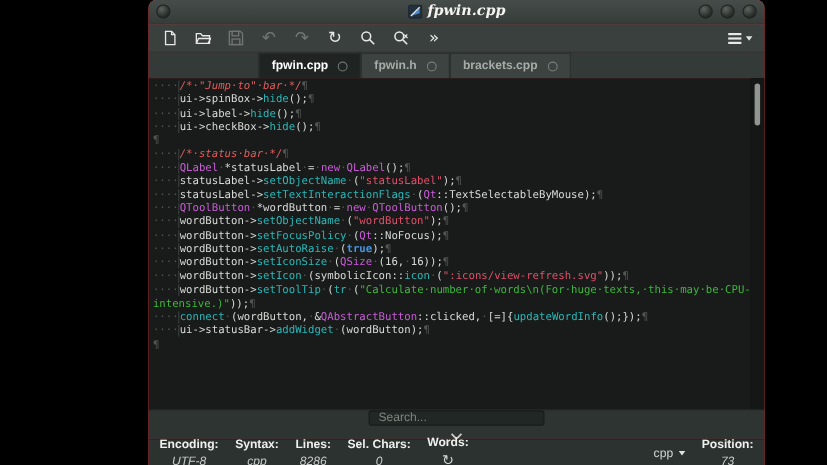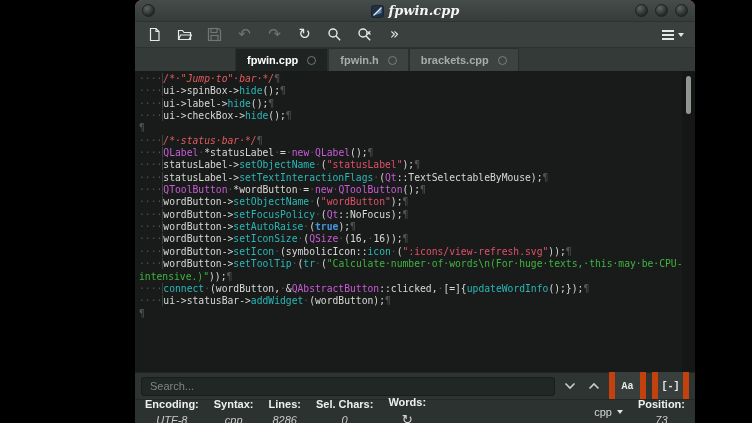--- a/index.html
+++ b/index.html
@@ -52,21 +52,21 @@
   .tk-fn{color:#2ab7b7;}
   .tk-kw{color:#c85cd6;font-weight:normal;}
   .tk-st{color:#e0506a;}
   .tk-gr{color:#3fb53f;}
   .tk-bl{color:#4596e3;font-weight:bold;}
   .scroll-track{position:absolute;top:0;right:0;width:13px;bottom:0;background:#141715;}
   .scroll-thumb{position:absolute;top:5px;right:4px;width:5px;height:38px;background:#90958f;border-radius:2.5px;}
 
   
   .searchbar{background:#2e3431;display:flex;align-items:center;gap:6px;padding:0 6px;
-    border-top:1px solid #1f2523;}
+    border-top:1px solid #1f2523;flex-direction:column;}
   .search-input{flex:1;height:17px;background:#212724;border:1px solid #181c1a;border-radius:3px;
     color:#d8dad8;font-size:11px;padding:0 8px;outline:none;font-family:"Liberation Sans",sans-serif;}
   .search-input::placeholder{color:#7f8682;}
   .nav-ico{width:18px;height:18px;display:flex;align-items:center;justify-content:center;color:#c9cecb;}
   .sq-btn{min-width:21px;height:18px;border:6px solid #c2410c;border-radius:3px;background:#383e3b;
     color:#e8ebe9;font-size:10px;font-weight:bold;display:flex;align-items:center;justify-content:center;
     padding:13px 2px;font-family:Liberation Mono, monospace;}
 
   
   .statusbar{background:#2c3230;border-top:1px solid #242927;display:flex;align-items:center;

